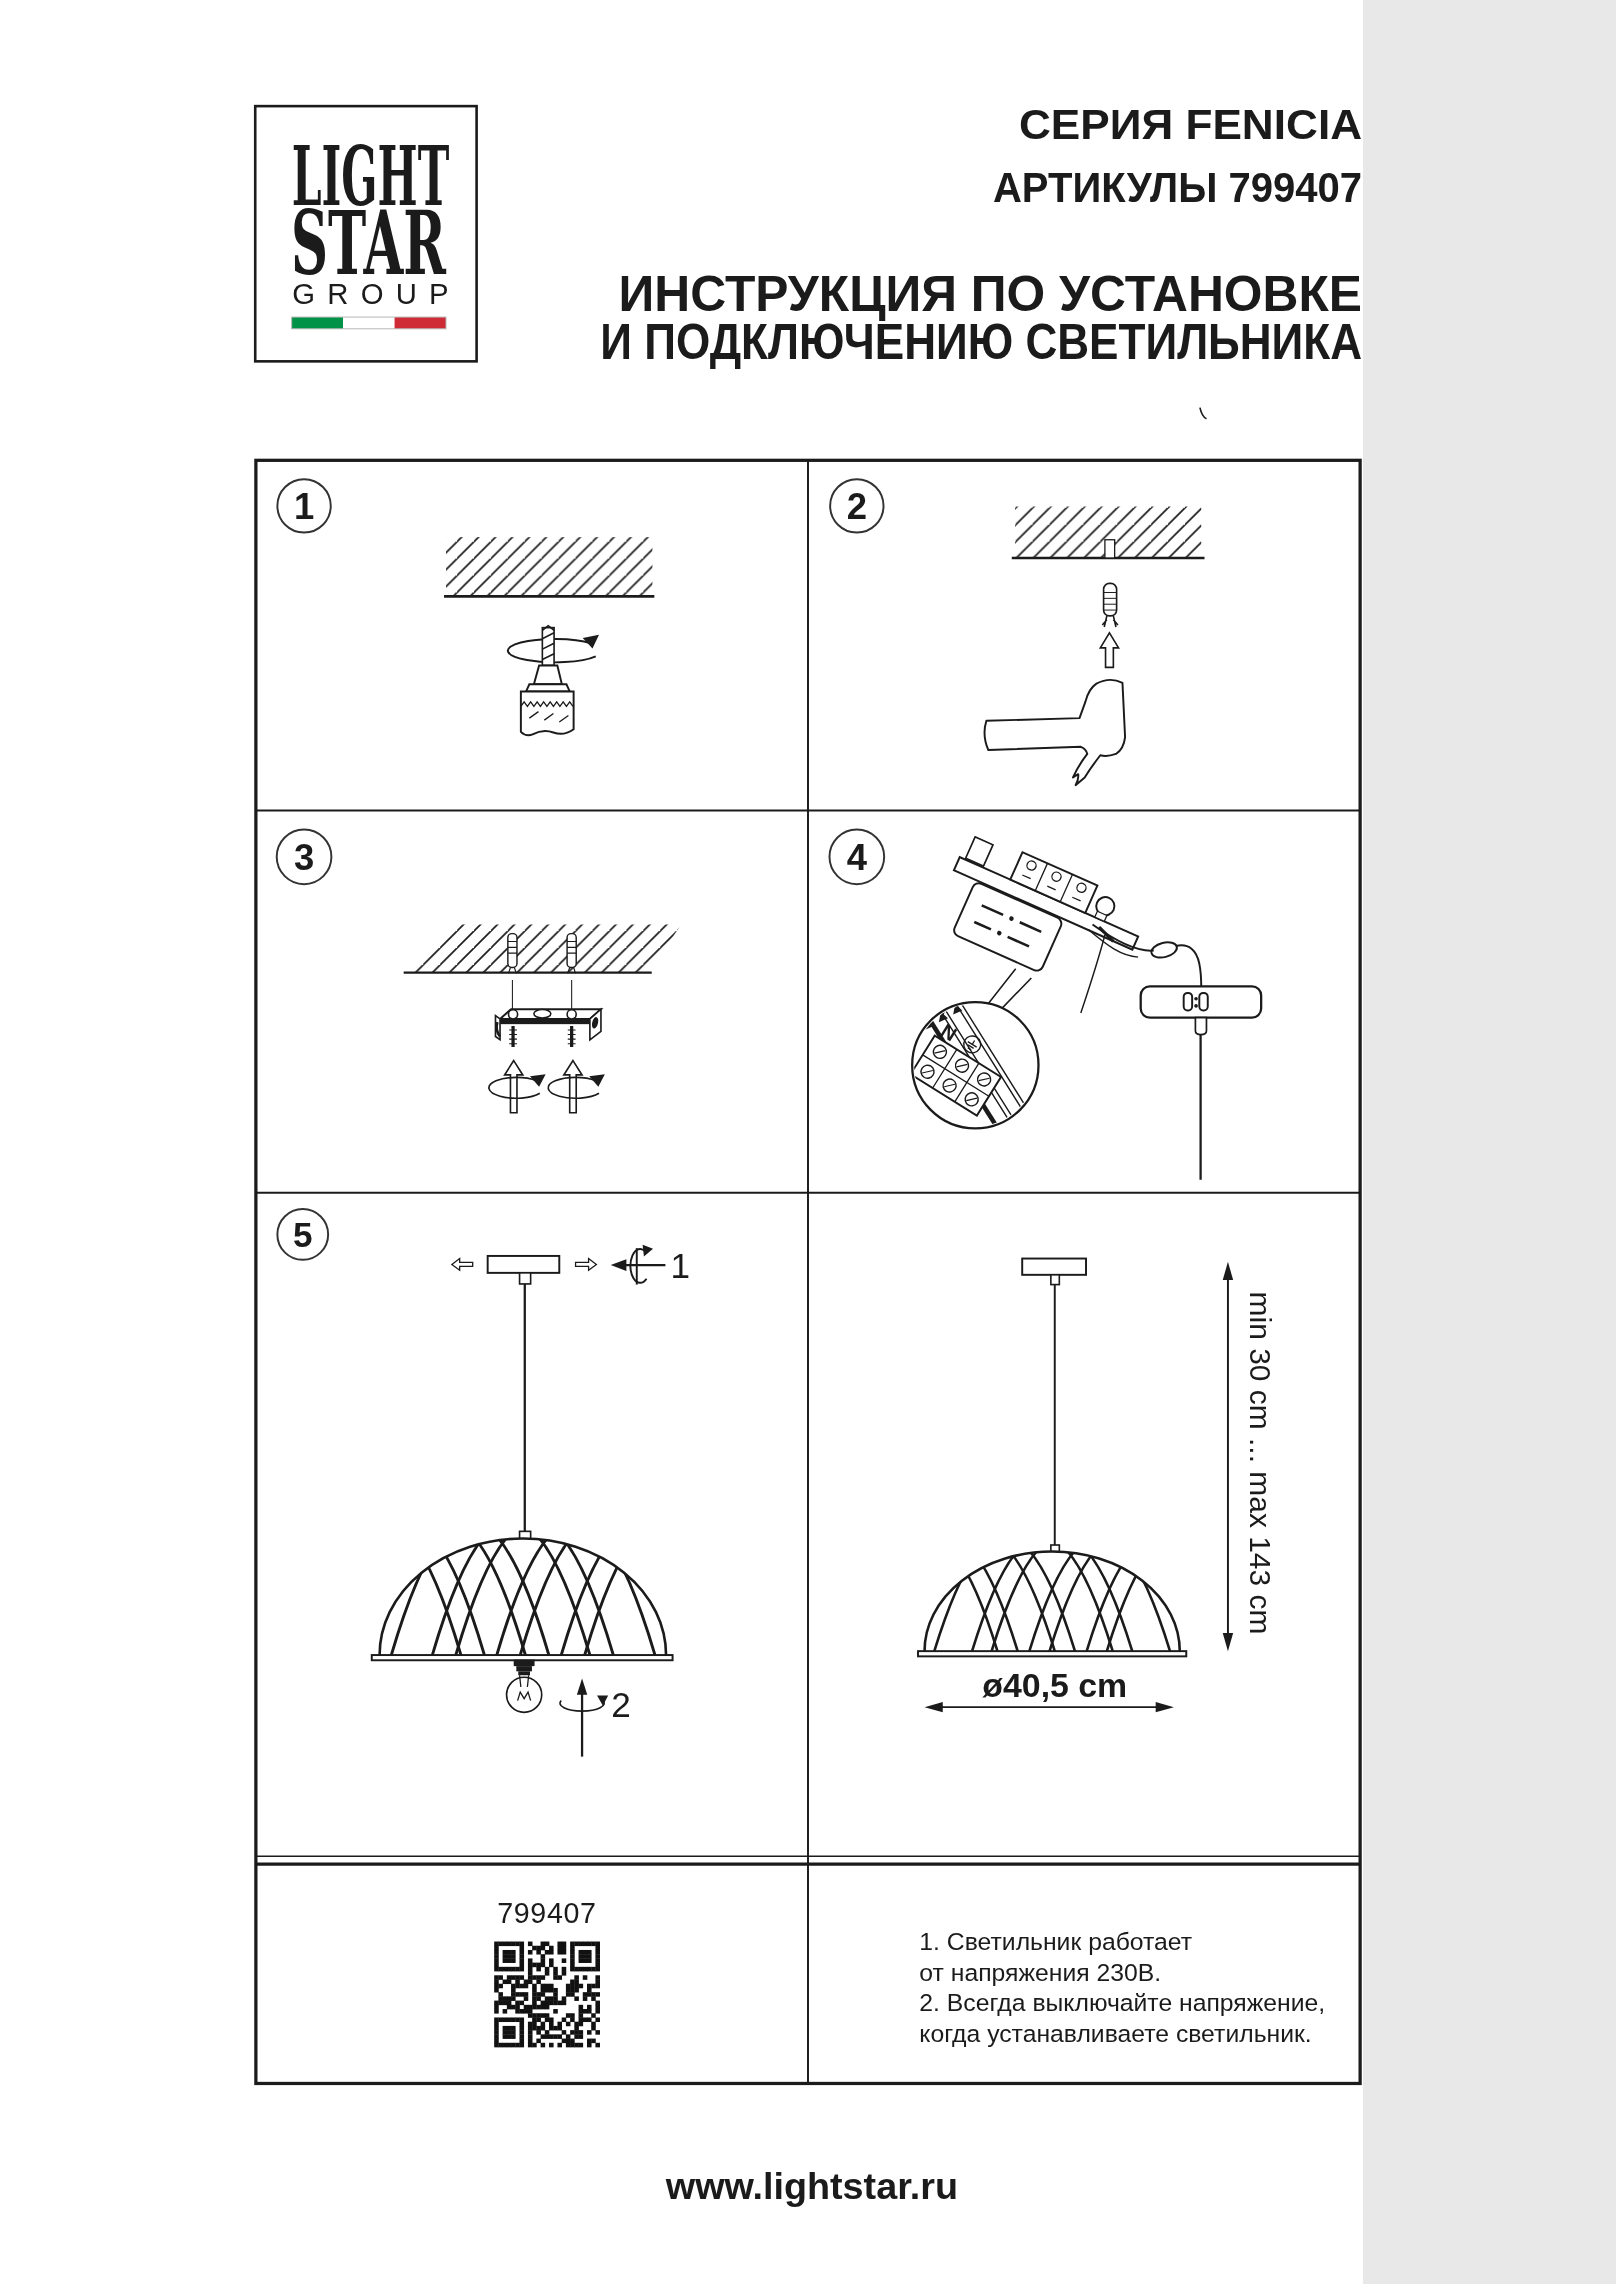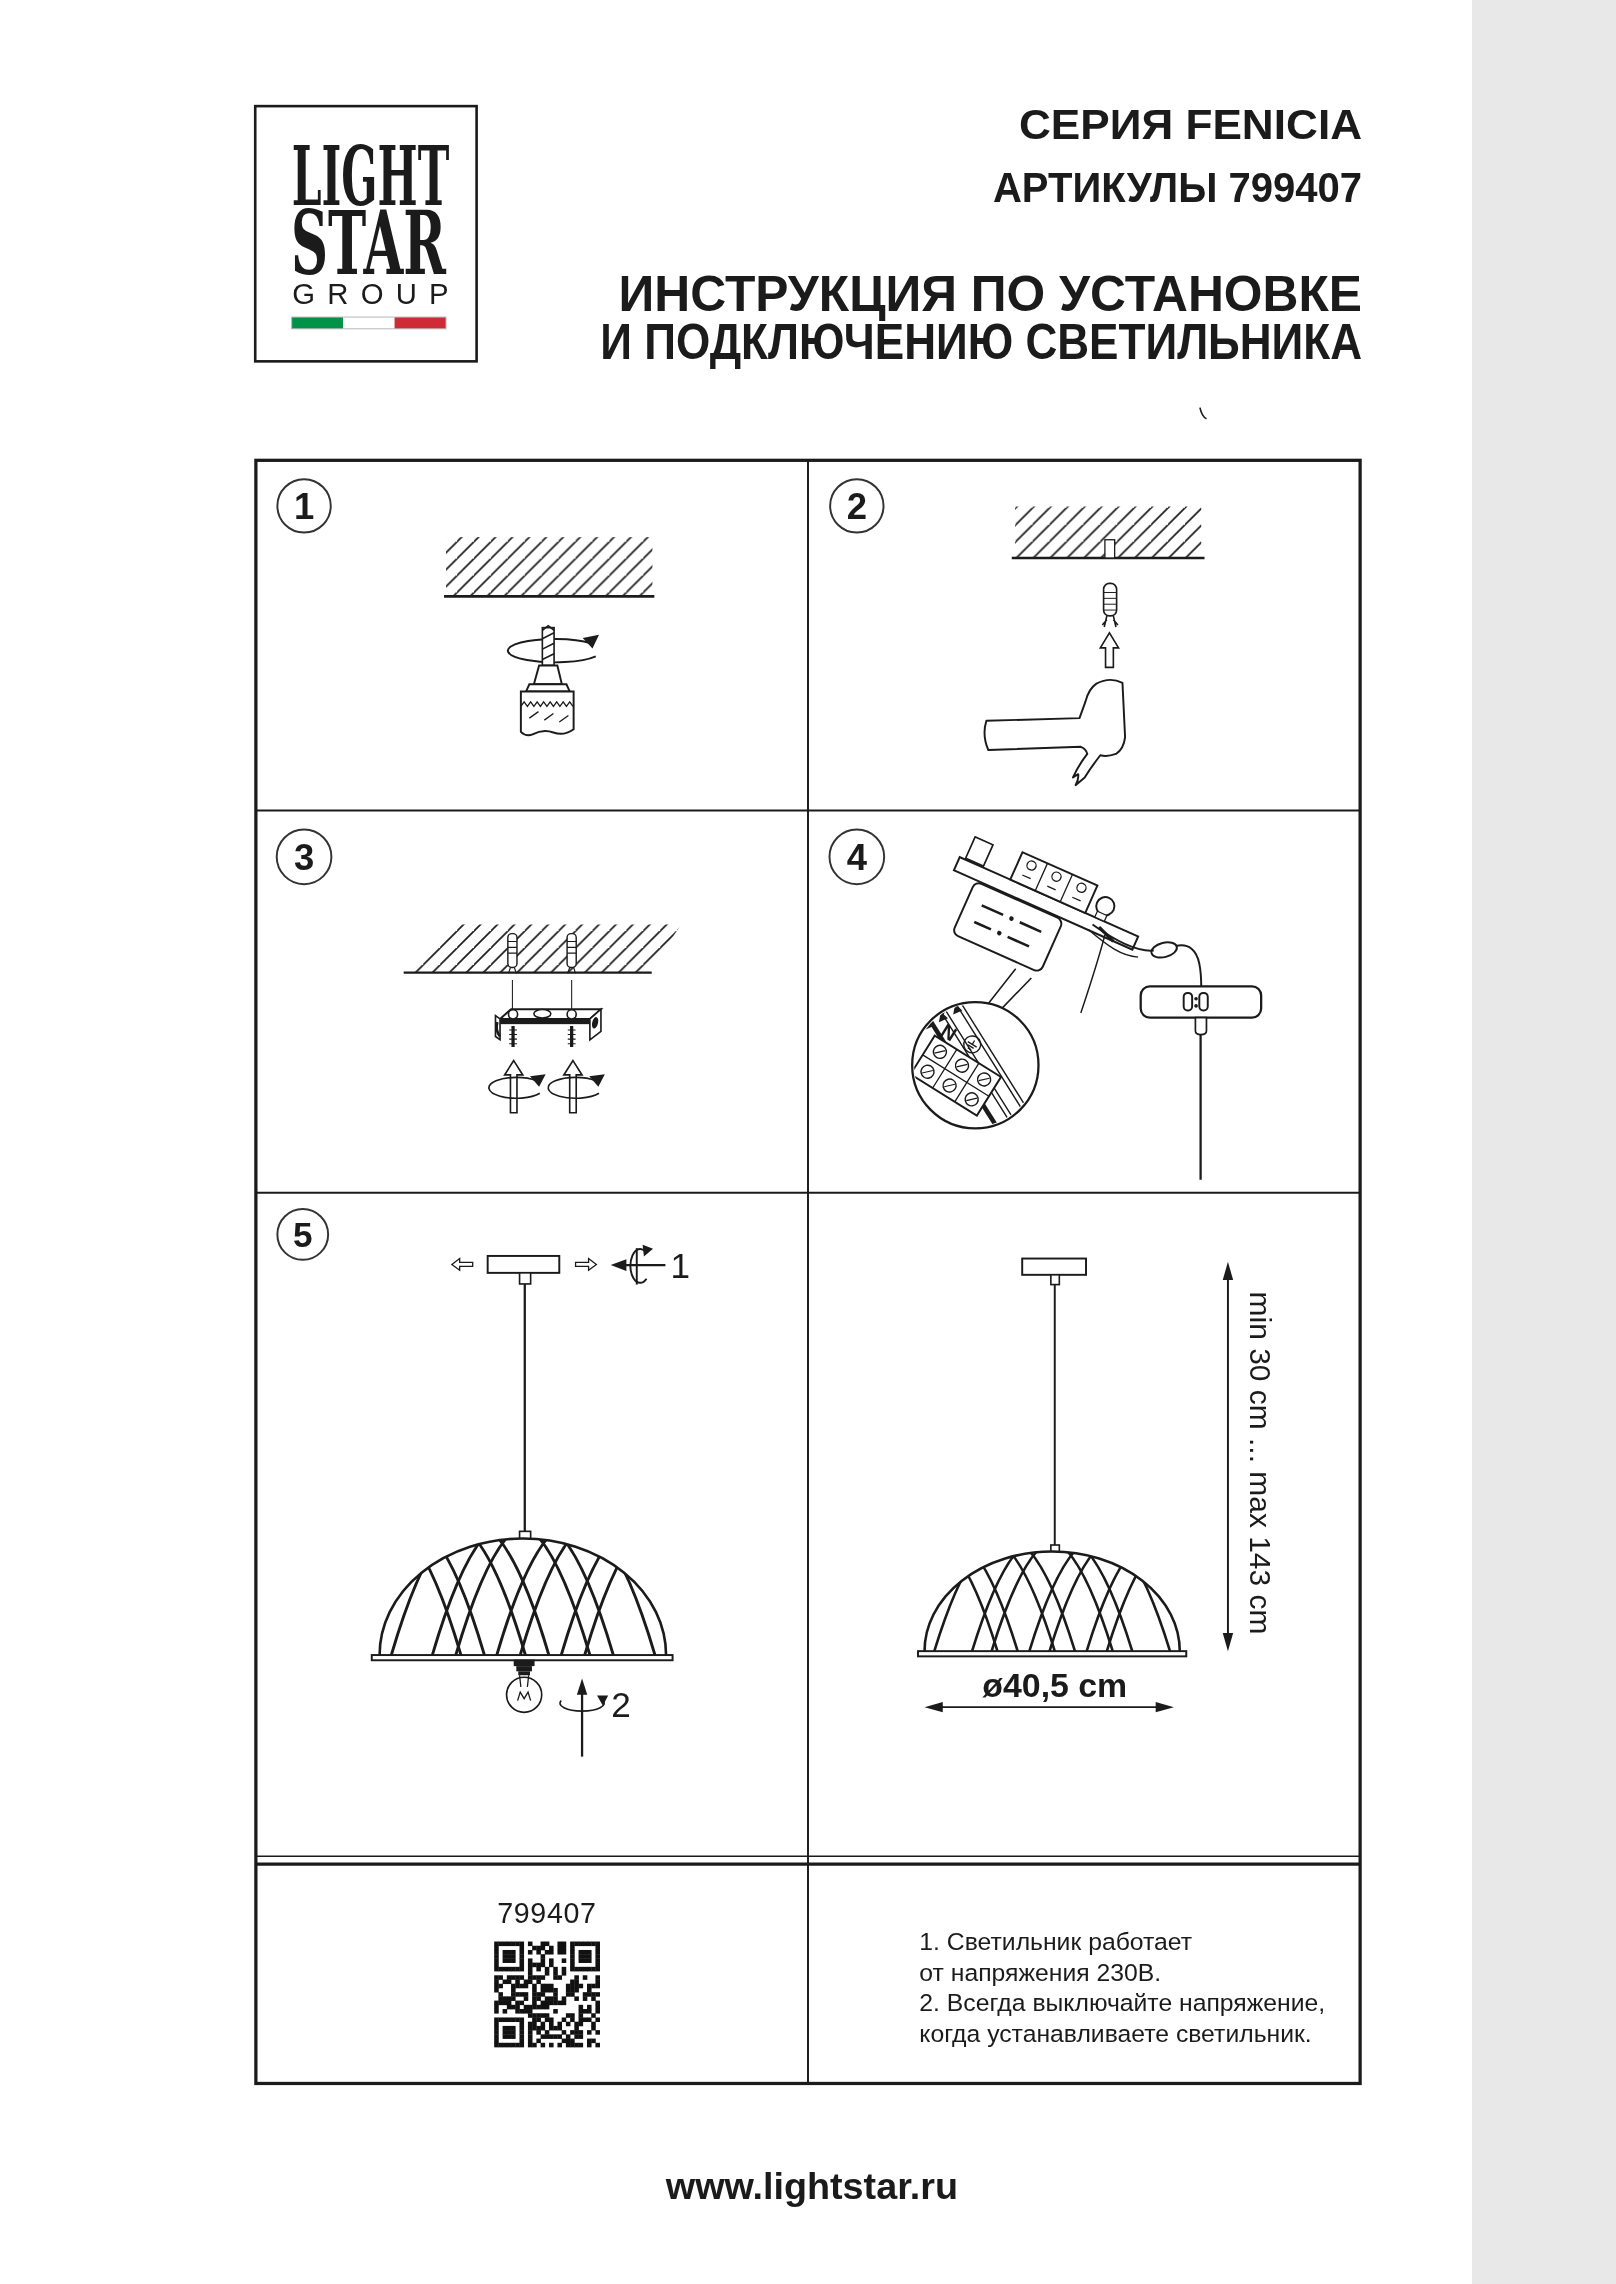--- a/index.html
+++ b/index.html
@@ -1,16 +1,16 @@
 <!DOCTYPE html>
 <html style="font-size:10.4px"><head>
 <meta charset="utf-8">
 <style>
   html,body{margin:0;padding:0;background:#e8e8e8;}
-  .page{position:relative;width:1472px;height:2284px;background:#86efac;overflow:hidden;}
+  .page{position:relative;width:1363px;height:2284px;background:#86efac;overflow:hidden;}
   svg{position:absolute;left:0;top:0;}
   .f-sans{font-family:"Liberation Sans",sans-serif;}
   .f-serif{font-family:"DejaVu Serif",serif;}
   text{fill:#1b1b1b;}
 </style>
 </head>
 <body>
 
 <div class="page">
 <svg width="1616" height="2284" viewBox="0 0 2482 3508">

